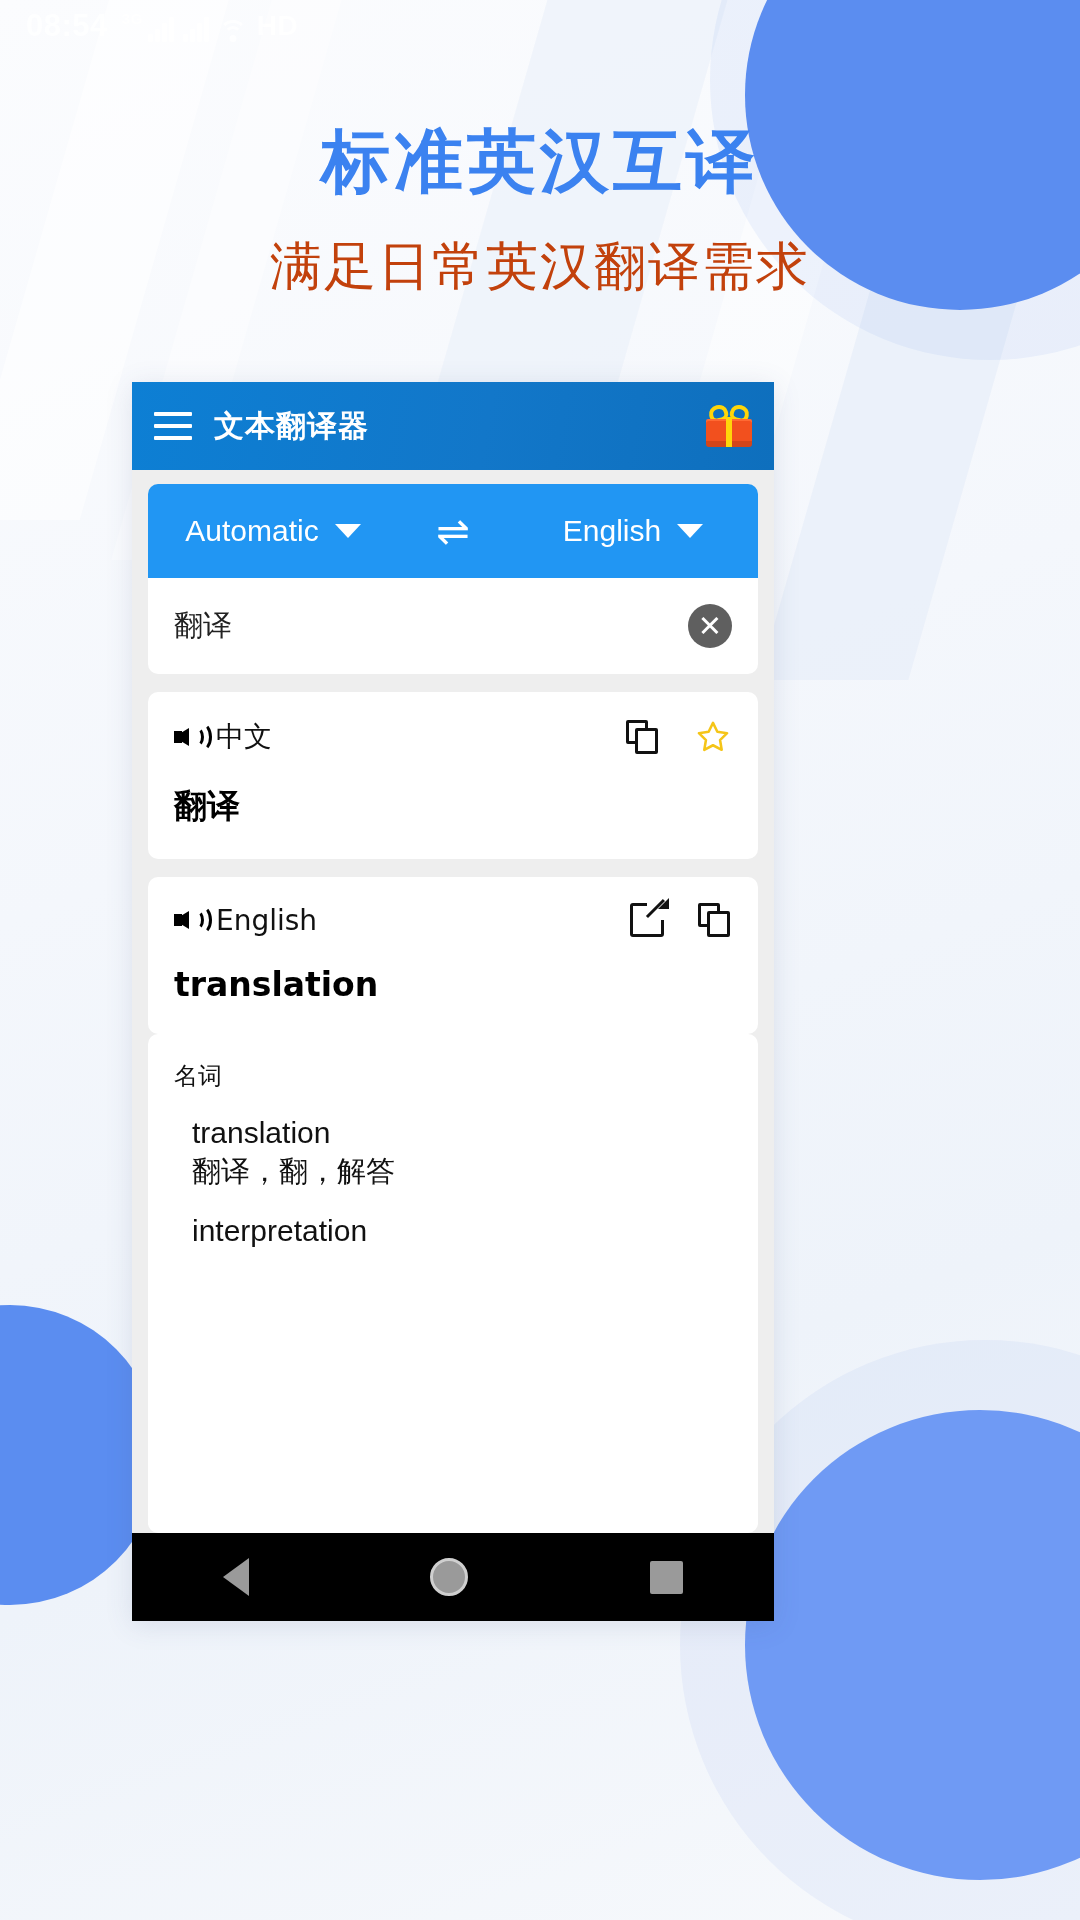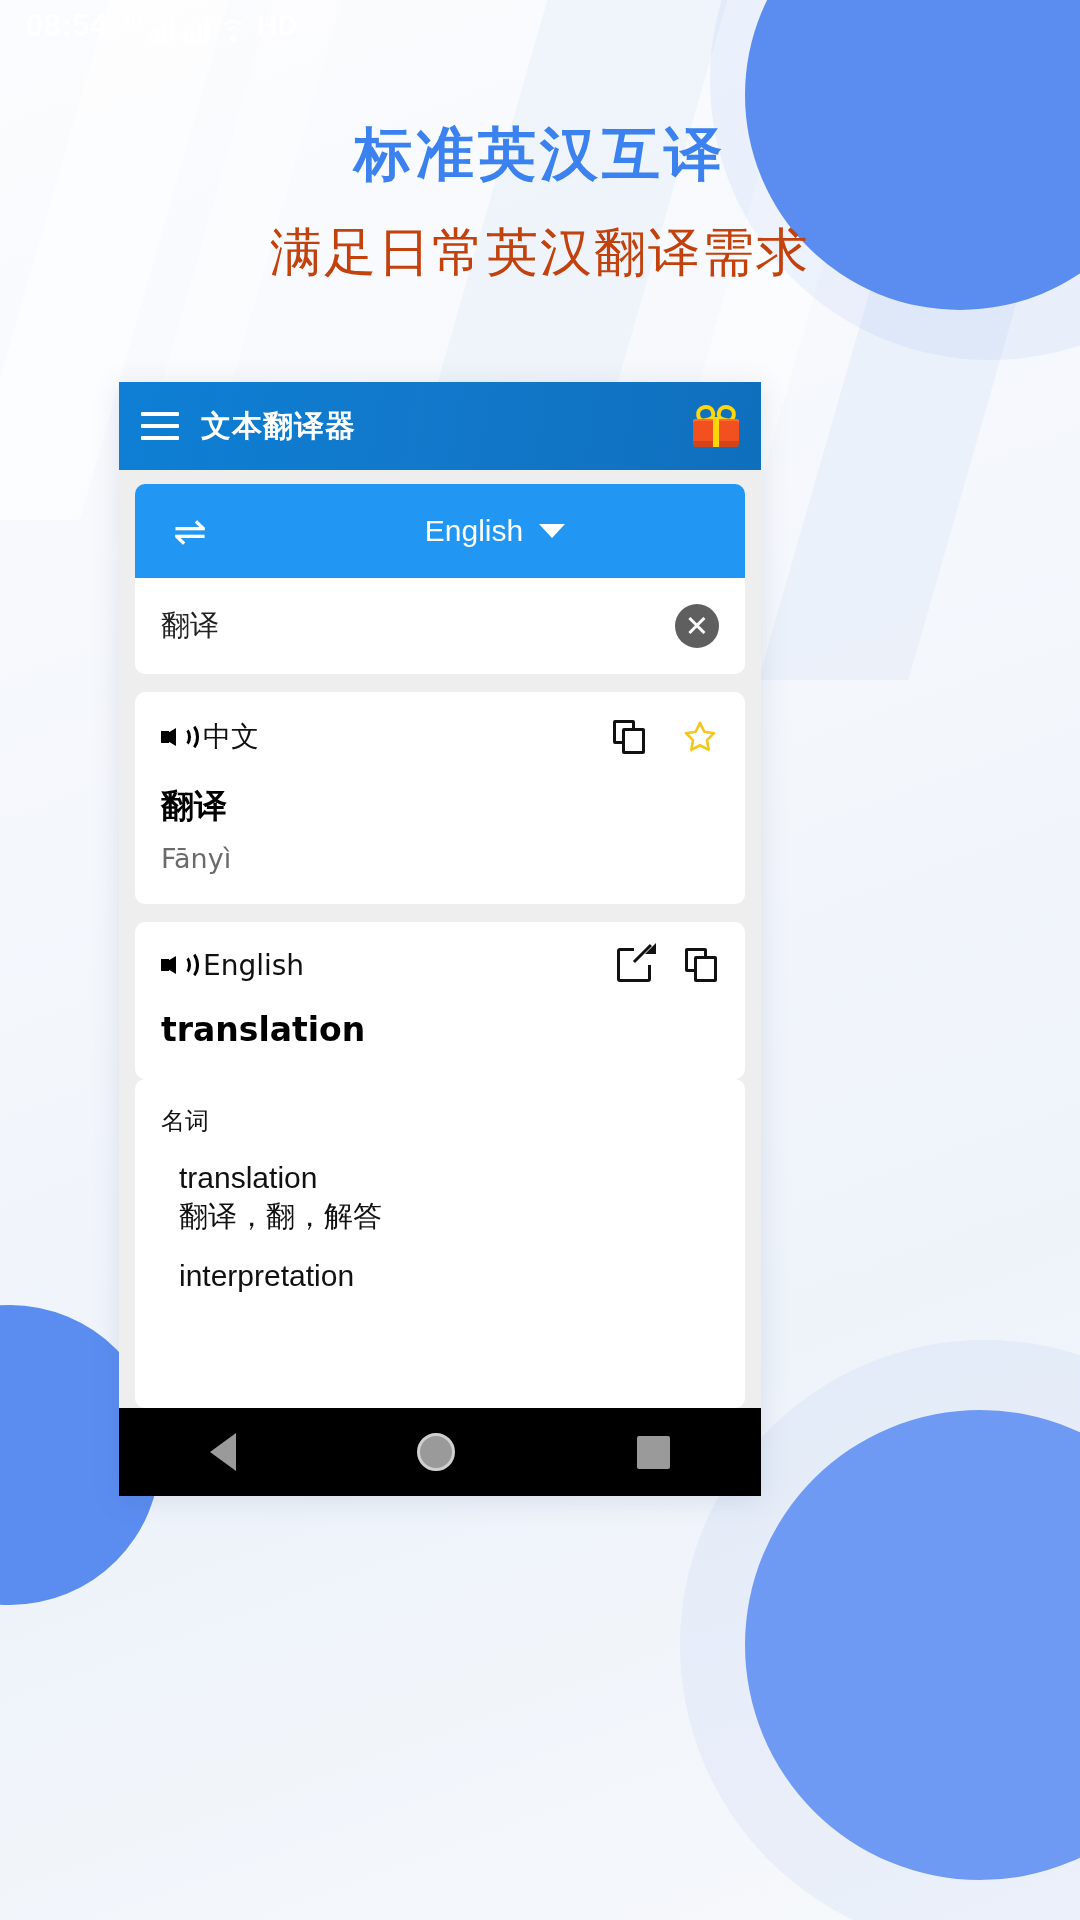--- a/index.html
+++ b/index.html
@@ -80,36 +80,36 @@
   .wifi-ic span:nth-child(3){
     width:7px; height:7px; top:17px; background: rgba(255,255,255,0.8);
     border-radius:50%; border:none;
   }
   .hd-text { font-size: 28px; font-weight: 700; }
 
   
   .promo { position: absolute; z-index: 2; top: 0; left: 0; right: 0; text-align: center; }
   .promo-title {
     margin-top: 116px;
-    font-size: 58px; font-weight: 700; color: #3b82f0;
+    font-size: 69px; font-weight: 700; color: #3b82f0;
     letter-spacing: 4px;
     font-family: "DejaVu Sans", "Liberation Sans", sans-serif;
   }
   .promo-sub {
     margin-top: 24px;
     font-size: 52px; font-weight: 500; color: #c2410c;
     letter-spacing: 2px;
     font-family: "DejaVu Sans", "Liberation Sans", sans-serif;
   }
 
   
   .phone {
     position: absolute; z-index: 2;
-    left: 119px; top: 382px;
-    width: 642px; height: 1114px;
+    left: 132px; top: 382px;
+    width: 642px; height: 1239px;
     background: #7dd3fc;
     box-shadow: 0 4px 26px rgba(60,80,120,0.13);
     display: flex; flex-direction: column;
     overflow: hidden;
   }
 
   
   .appbar {
     height: 88px; flex: none;
     background: linear-gradient(100deg, #0d7fd4 0%, #1277c9 55%, #0e6fbd 100%);
@@ -375,20 +375,24 @@
       <div class="lid"></div>
       <div class="box"></div>
       <div class="ribbon-v"></div>
     </div>
   </div>
 
   <div class="screen">
 
     <div>
       <div class="langbar">
+        <div class="lang-side">
+          <span>Automatic</span>
+          <span class="caret"></span>
+        </div>
         <div class="swap">
           <span>⇌</span>
         </div>
         <div class="lang-side">
           <span>English</span>
           <span class="caret"></span>
         </div>
       </div>
       <div class="inputrow">
         <div class="input-text">翻译</div>
@@ -412,21 +416,20 @@
           <div class="icon-copy">
             <span class="back"></span>
               <span class="front"></span>
           </div>
           <svg class="icon-star" viewBox="0 0 24 24">
             <path d="M12 2.6l2.9 5.9 6.5.95-4.7 4.6 1.1 6.5-5.8-3.05-5.8 3.05 1.1-6.5-4.7-4.6 6.5-.95z" fill="none" stroke="#f5c518" stroke-width="1.7" stroke-linejoin="round"></path>
           </svg>
         </div>
       </div>
       <div class="result-main">翻译</div>
-      <div class="result-pinyin">Fānyì</div>
     </div>
 
     <div class="card result">
       <div class="result-head">
         <div class="speaker">
           <span class="cone"></span>
             <span class="body"></span>
           <span class="w w1"></span>
             <span class="w w2"></span>
         </div>

